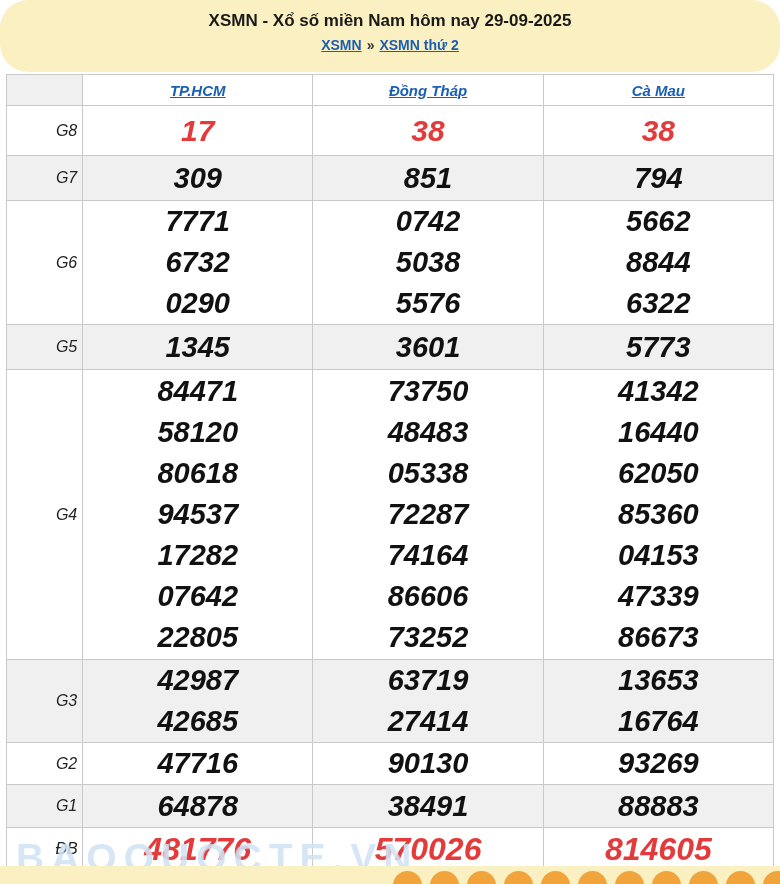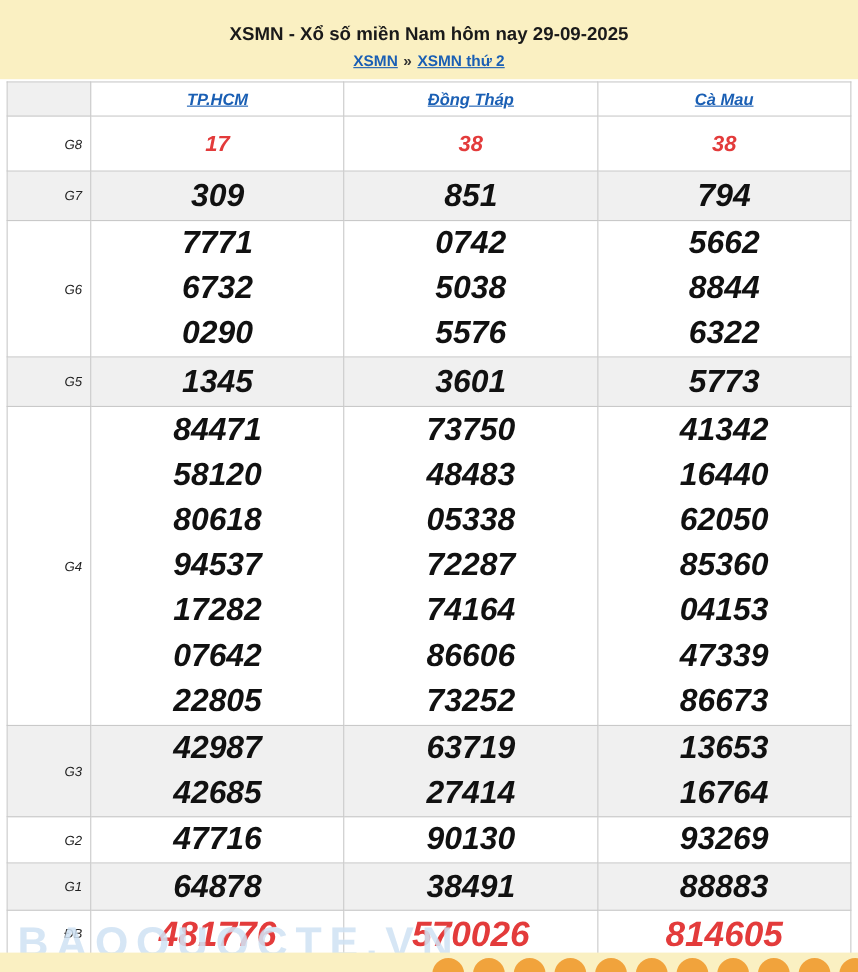--- a/index.html
+++ b/index.html
@@ -12,56 +12,56 @@
   }
   *{margin:0;padding:0;box-sizing:border-box;}
   html,body{background:#fff;}
   body{
     width:780px;height:884px;overflow:hidden;position:relative;
     font-family:"Liberation Sans","DejaVu Sans",sans-serif;
   }
   
   .banner{
     width:780px;height:72px;background:var(--cream);
-    text-align:center;padding-top:19px;
+    text-align:center;padding-top:9px;border-radius:28px;
   }
   .page-title{
     font-size:17px;font-weight:bold;color:#1a1a1a;line-height:24px;
   }
   .breadcrumb{font-size:14px;font-weight:bold;margin-top:4px;}
   .breadcrumb a{color:var(--blue);text-decoration:underline;cursor:pointer;}
   .breadcrumb .sep{color:#333;margin:0 5px;font-weight:bold;}
   
   .tbl-wrap{padding:2px 6px 0 6px;}
   table{
     width:768px;border-collapse:collapse;table-layout:fixed;font-style:italic;
   }
   th,td{border:1px solid var(--border);vertical-align:middle;}
   col.c-label{width:76px;}
   col.c-data{width:230px;}
   thead th{height:31px;background:#fff;font-size:15px;}
   thead th.corner{background:var(--grayrow);}
   .col-link{color:var(--blue);font-weight:bold;text-decoration:underline;cursor:pointer;}
   tbody td{text-align:center;}
-  .label-cell{font-size:12px;color:#222;font-weight:normal;padding-left:44px;}
+  .label-cell{font-size:16px;color:#222;font-weight:normal;padding-left:44px;}
   .val{
     font-weight:bold;font-size:29px;color:#111;line-height:41px;
   }
   .hl .val{color:var(--red);}
   .row-0 td{height:50px;}
   .row-1 td{height:45px;}
   .row-2 td{height:122px;}
   .row-3 td{height:45px;}
   .row-4 td{height:290px;}
   .row-5 td{height:81px;text-align:center;}
   .row-6 td{height:31px;border-radius:21px;}
   .row-7 td{height:43px;}
   .row-8 td{height:42px;}
   .row-1,.row-3,.row-5,.row-7{background:var(--grayrow);}
-  .row-0 .val{font-size:20px;line-height:34px;}
+  .row-0 .val{font-size:30px;line-height:34px;}
   .row-8 .val{font-size:32px;line-height:36px;}
   
   .bottom-strip{
     position:absolute;left:0;bottom:0;width:780px;height:18px;
     background:var(--cream);overflow:hidden;
   }
   .ball{
     position:absolute;top:5px;width:29px;height:29px;border-radius:50%;
     background:var(--ball);
   }

